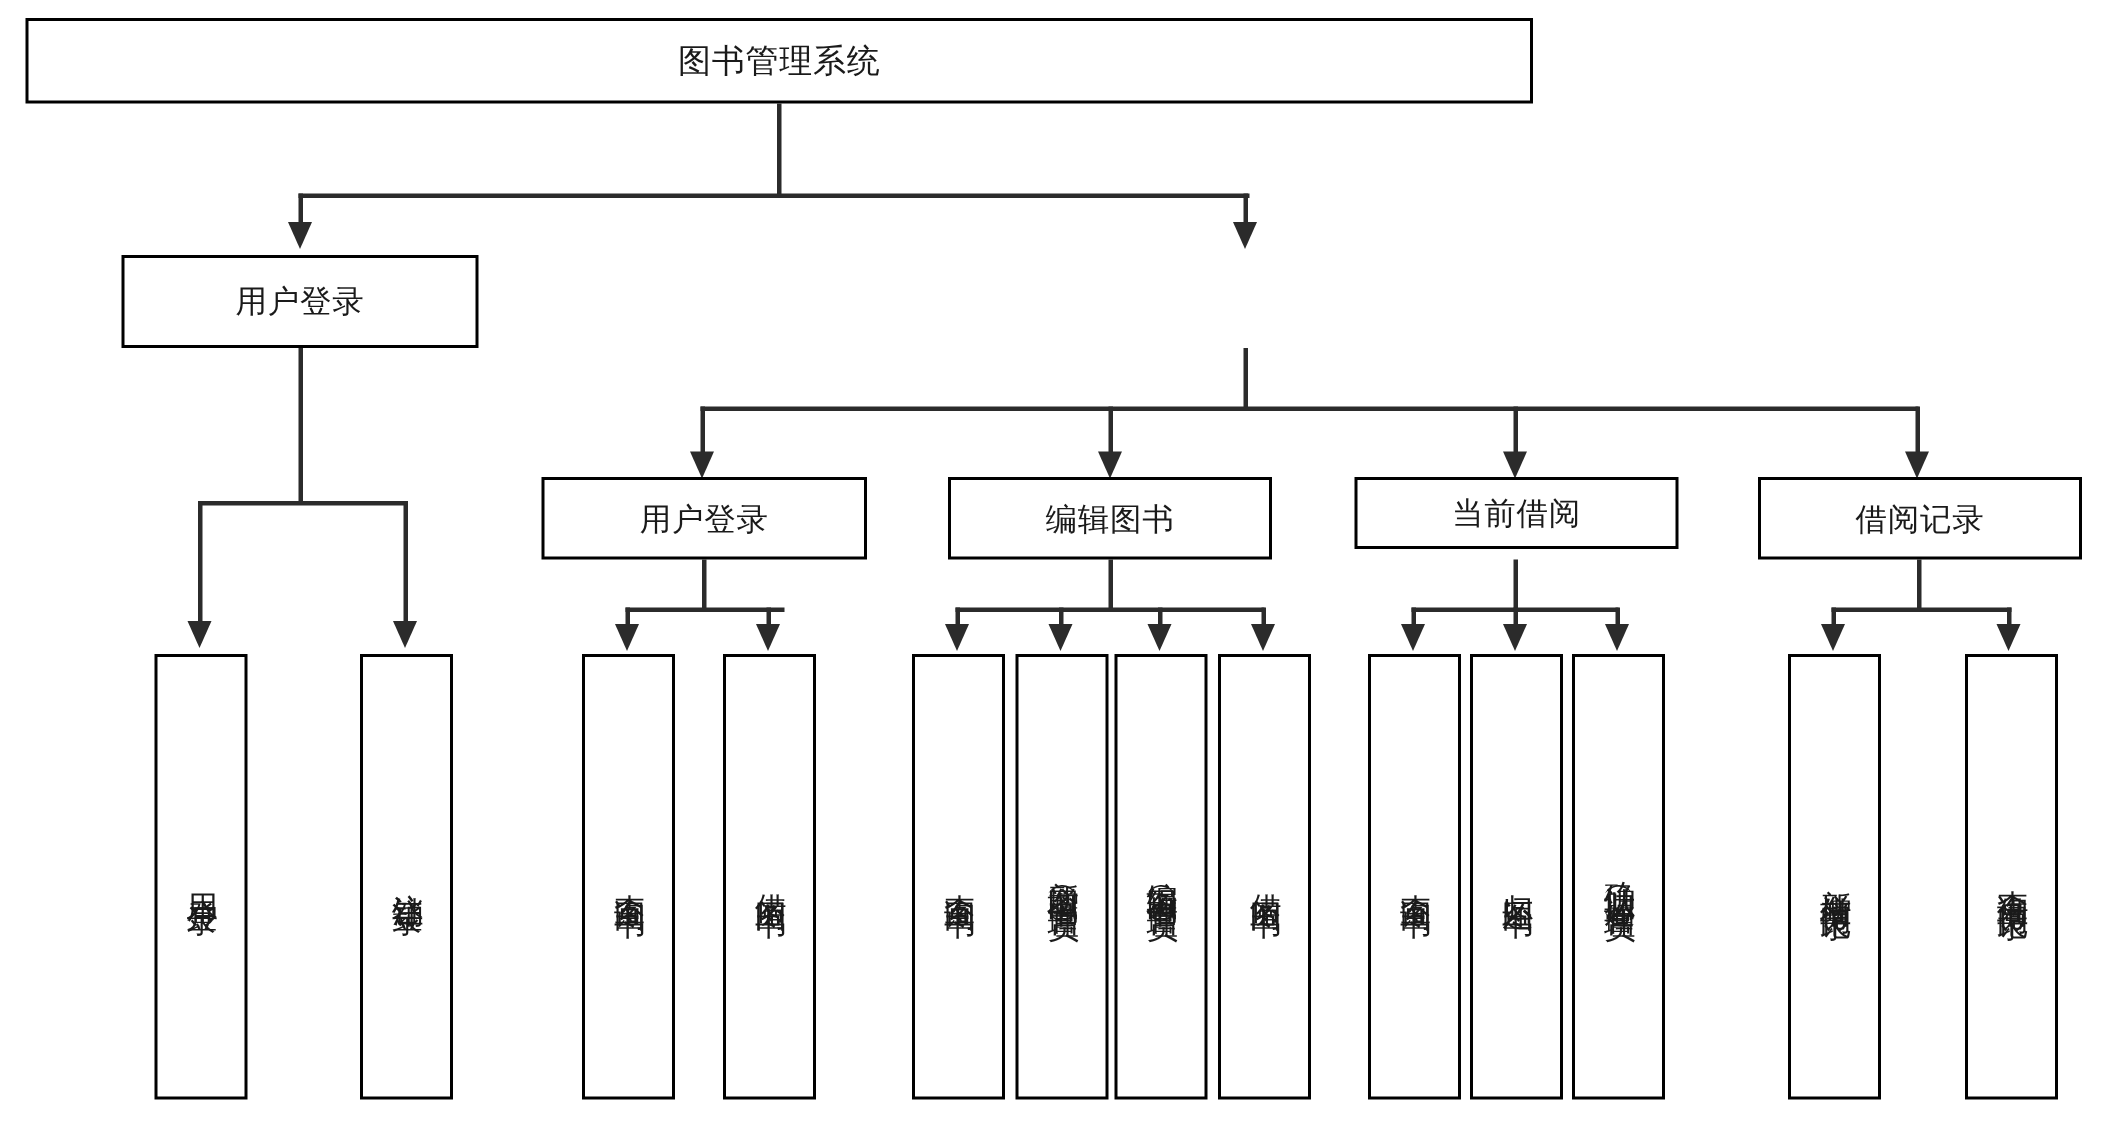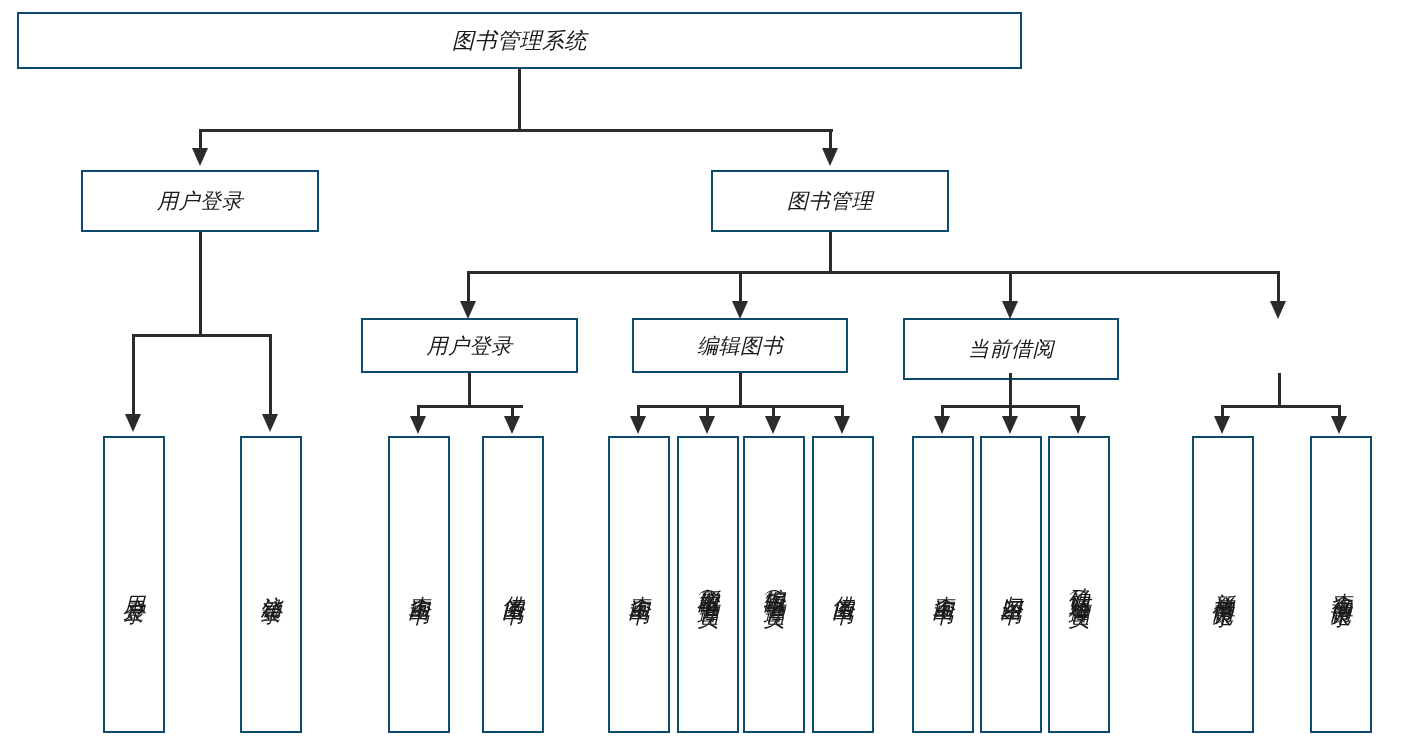--- a/index.html
+++ b/index.html
@@ -14,28 +14,27 @@
   #canvas {
     position: relative;
     width: 1405px;
     height: 747px;
     background: #ffffff;
     overflow: hidden;
   }
   .node {
     position: absolute;
     box-sizing: border-box;
-    border: 2px solid #0c4a6e;
+    border: 2px solid #000000;
     background: #ffffff;
     display: flex;
     align-items: center;
     justify-content: center;
     color: #1a1a1a;
     letter-spacing: 0.5px;
-    font-style: italic;
   }
   .node.h {
     font-size: 21px;
   }
   .node.root {
     font-size: 22px;
   }
   .node.v {
     writing-mode: vertical-rl;
     text-orientation: upright;
@@ -85,23 +84,20 @@
 
   <div class="edge vline" style="left:518px; top:69px; width:3px; height:62px;"></div>
   <div class="edge hline" style="left:199px; top:129px; width:634px; height:3px;"></div>
   <div class="edge vline" style="left:199px; top:129px; width:3px; height:21px;"></div>
   <div class="arrow" style="left:192px; top:148px;"></div>
   <div class="edge vline" style="left:829px; top:129px; width:3px; height:21px;"></div>
   <div class="arrow" style="left:822px; top:148px;"></div>
 
   <div class="node h" style="left:81px; top:170px; width:238px; height:62px;">
     <span>用户登录</span>
-  </div>
-  <div class="node h" style="left:711px; top:170px; width:238px; height:62px;">
-    <span>图书管理</span>
   </div>
 
   <div class="edge vline" style="left:199px; top:232px; width:3px; height:104px;"></div>
   <div class="edge hline" style="left:132px; top:334px; width:140px; height:3px;"></div>
   <div class="edge vline" style="left:132px; top:334px; width:3px; height:82px;"></div>
   <div class="arrow" style="left:125px; top:414px;"></div>
   <div class="edge vline" style="left:269px; top:334px; width:3px; height:82px;"></div>
   <div class="arrow" style="left:262px; top:414px;"></div>
 
   <div class="edge vline" style="left:829px; top:232px; width:3px; height:42px;"></div>
@@ -114,22 +110,25 @@
   <div class="arrow" style="left:1002px; top:301px;"></div>
   <div class="edge vline" style="left:1277px; top:271px; width:3px; height:32px;"></div>
   <div class="arrow" style="left:1270px; top:301px;"></div>
 
   <div class="node h" style="left:361px; top:318px; width:217px; height:55px;">
     <span>用户登录</span>
   </div>
   <div class="node h" style="left:632px; top:318px; width:216px; height:55px;">
     <span>编辑图书</span>
   </div>
-  <div class="node h" style="left:903px; top:318px; width:216px; height:62px;">
+  <div class="node h" style="left:903px; top:318px; width:216px; height:48px;">
     <span>当前借阅</span>
+  </div>
+  <div class="node h" style="left:1172px; top:318px; width:216px; height:55px;">
+    <span>借阅记录</span>
   </div>
 
   <div class="edge vline" style="left:468px; top:373px; width:3px; height:34px;"></div>
   <div class="edge hline" style="left:417px; top:405px; width:106px; height:3px;"></div>
   <div class="edge vline" style="left:417px; top:405px; width:3px; height:13px;"></div>
   <div class="arrow" style="left:410px; top:416px;"></div>
   <div class="edge vline" style="left:511px; top:405px; width:3px; height:13px;"></div>
   <div class="arrow" style="left:504px; top:416px;"></div>
 
   <div class="edge vline" style="left:739px; top:373px; width:3px; height:34px;"></div>

